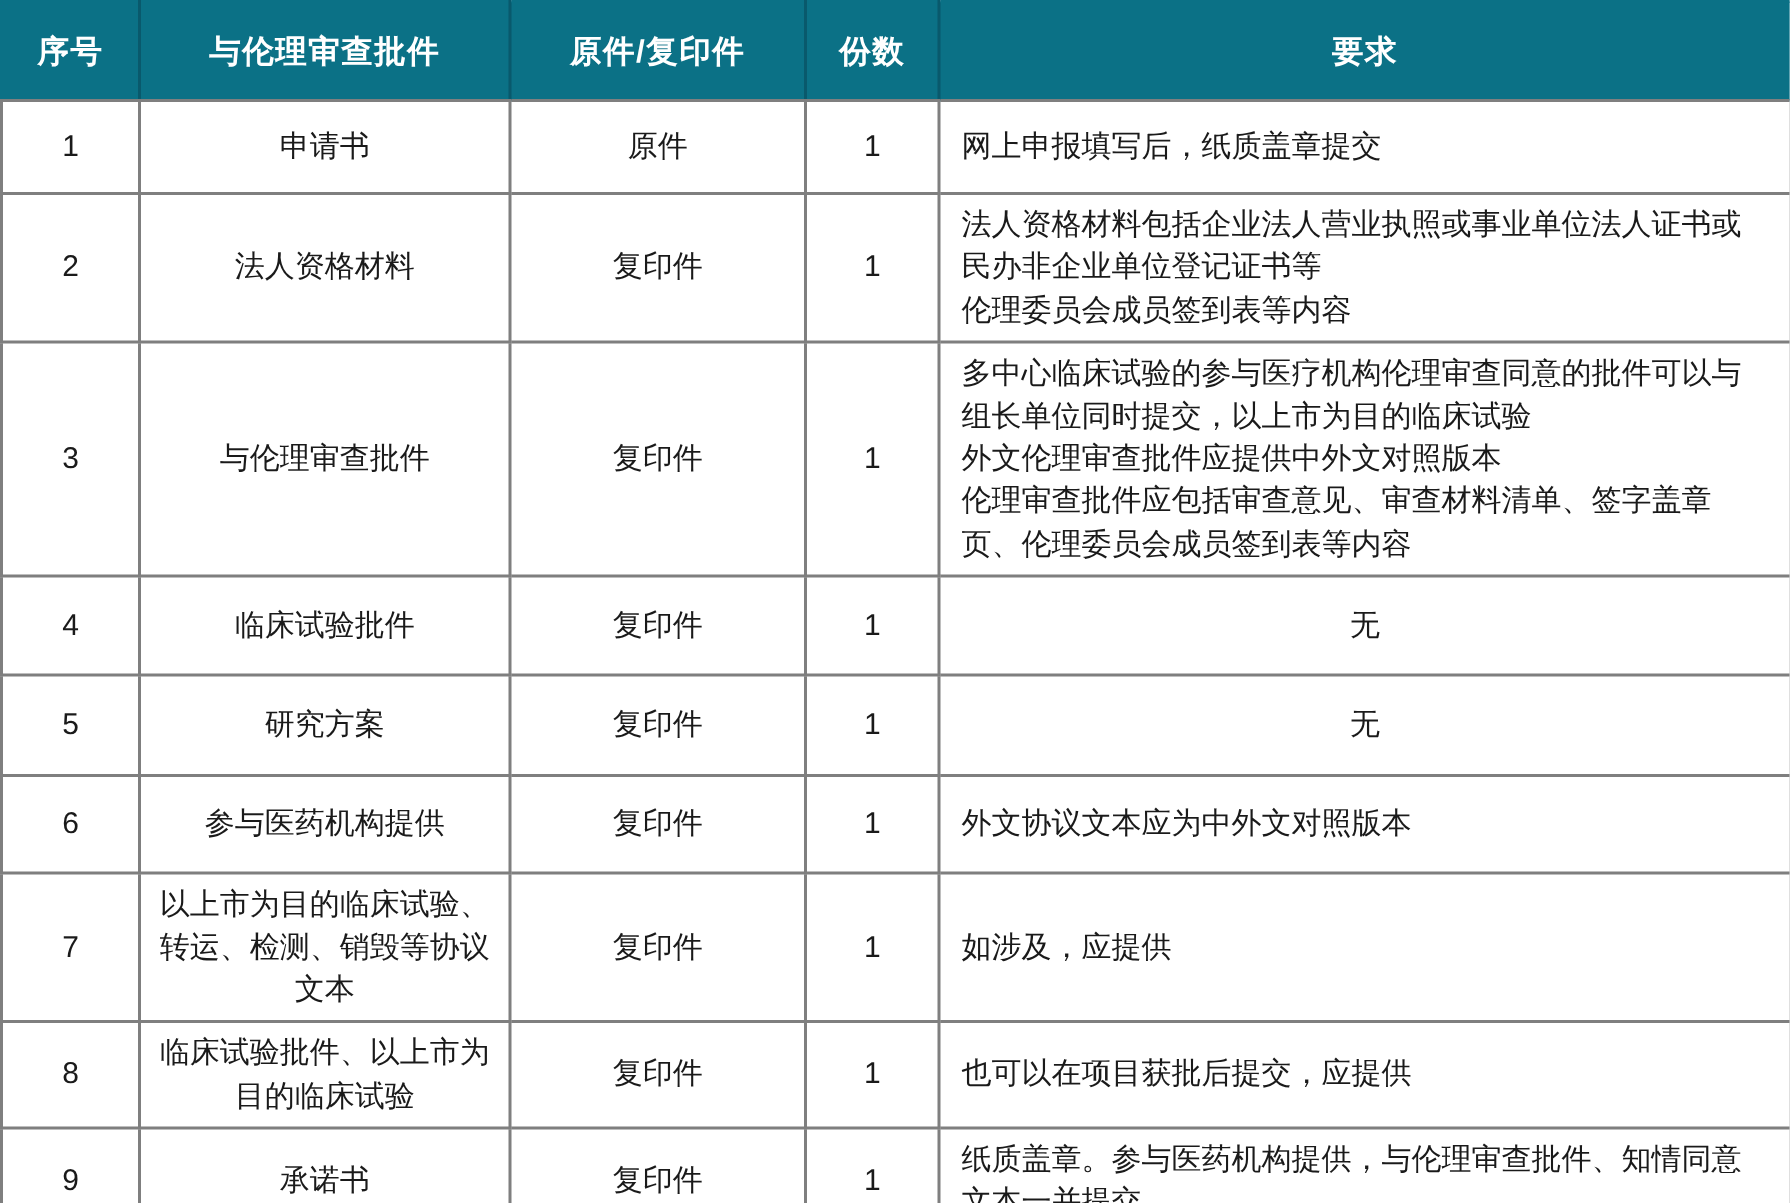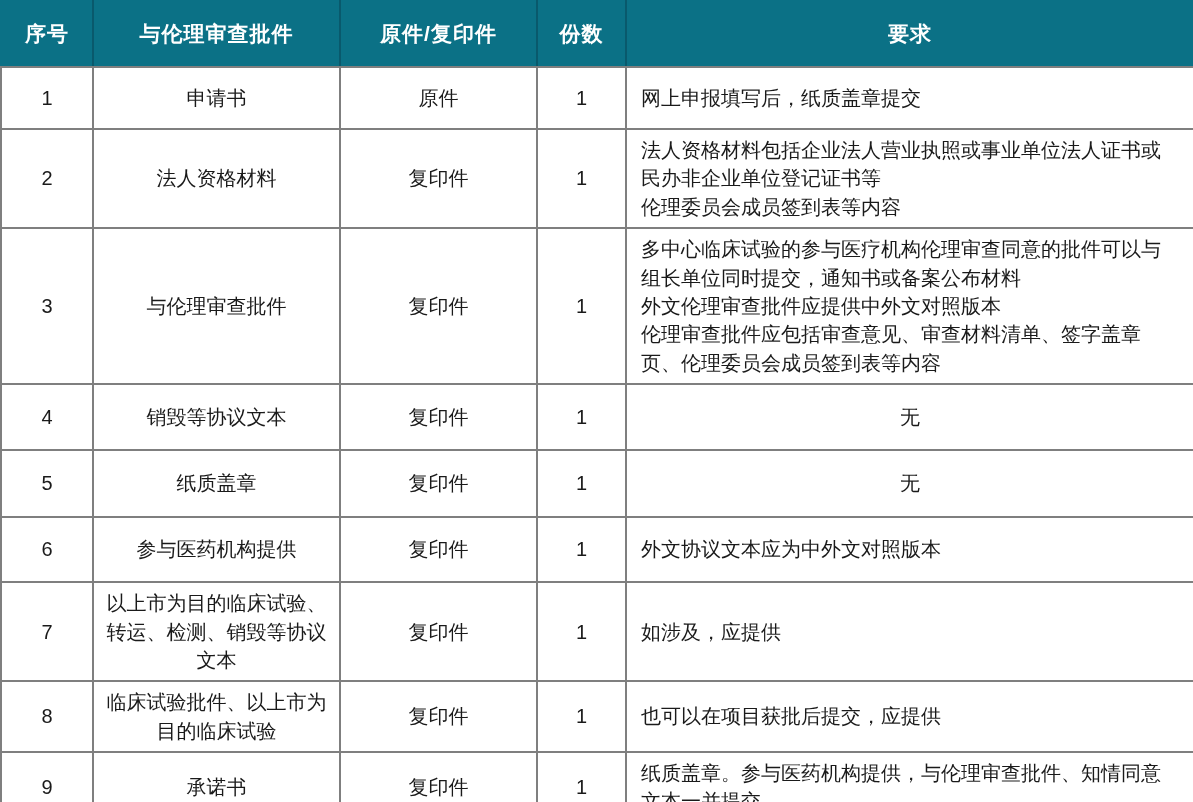--- a/index.html
+++ b/index.html
@@ -101,37 +101,37 @@
             <div class="req-line">法人资格材料包括企业法人营业执照或事业单位法人证书或民办非企业单位登记证书等</div>
             <div class="req-line">伦理委员会成员签到表等内容</div>
           </td>
         </tr>
         <tr style="height: 145px;">
           <td class="cell-no">3</td>
           <td class="cell-name">与伦理审查批件</td>
           <td class="cell-type">复印件</td>
           <td class="cell-copies">1</td>
           <td class="cell-req align-left">
-            <div class="req-line">多中心临床试验的参与医疗机构伦理审查同意的批件可以与组长单位同时提交，通知书或备案公布材料</div>
+            <div class="req-line">多中心临床试验的参与医疗机构伦理审查同意的批件可以与组长单位同时提交，以上市为目的临床试验</div>
             <div class="req-line">外文伦理审查批件应提供中外文对照版本</div>
             <div class="req-line">伦理审查批件应包括审查意见、审查材料清单、签字盖章页、伦理委员会成员签到表等内容</div>
           </td>
         </tr>
         <tr style="height: 66px;">
           <td class="cell-no">4</td>
-          <td class="cell-name">销毁等协议文本</td>
+          <td class="cell-name">临床试验批件</td>
           <td class="cell-type">复印件</td>
           <td class="cell-copies">1</td>
           <td class="cell-req align-center">
             <div class="req-line">无</div>
           </td>
         </tr>
         <tr style="height: 67px;">
           <td class="cell-no">5</td>
-          <td class="cell-name">纸质盖章</td>
+          <td class="cell-name">研究方案</td>
           <td class="cell-type">复印件</td>
           <td class="cell-copies">1</td>
           <td class="cell-req align-center">
             <div class="req-line">无</div>
           </td>
         </tr>
         <tr style="height: 65px;">
           <td class="cell-no">6</td>
           <td class="cell-name">参与医药机构提供</td>
           <td class="cell-type">复印件</td>

